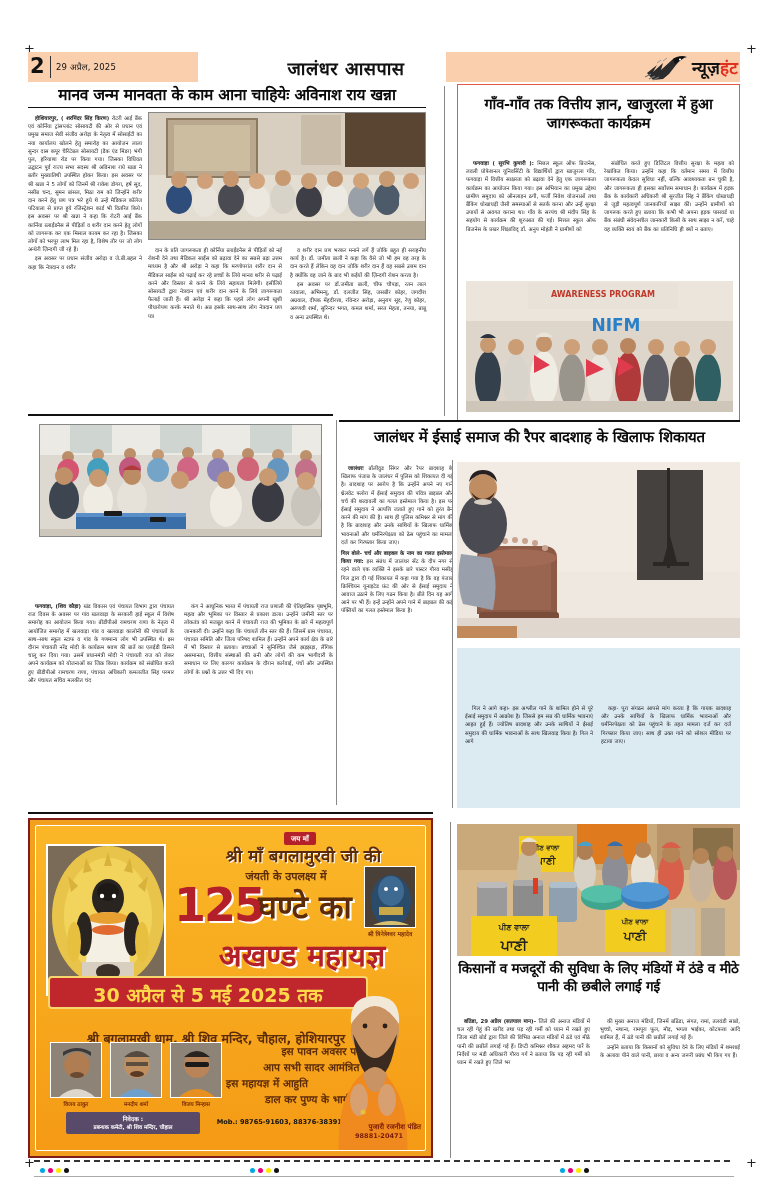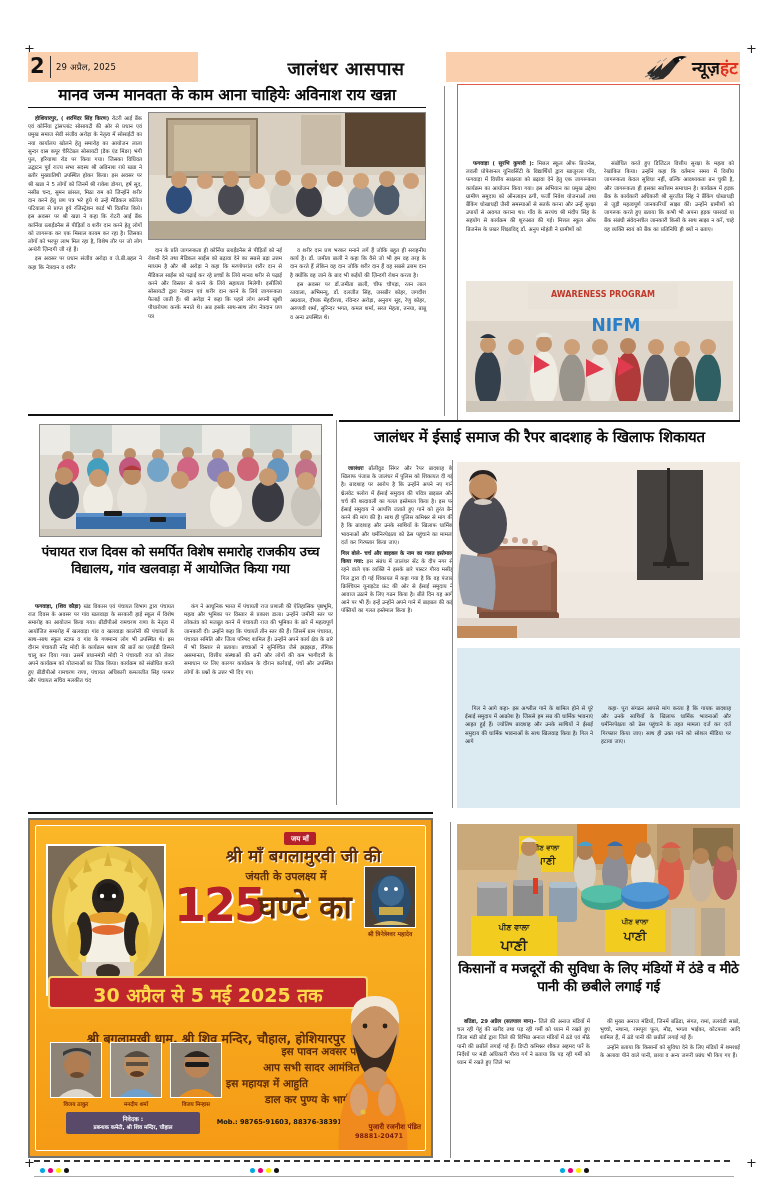--- a/index.html
+++ b/index.html
@@ -62,21 +62,21 @@
 
   
   .a4 { position: absolute; left: 339px; top: 420px; width: 401px; }
 
   
   .gillbox { position: absolute; left: 457px; top: 648px; width: 283px; height: 160px;
              background: #dceaf2; }
 
   
   .ad { position: absolute; left: 28px; top: 818px; width: 405px; height: 340px;
-        background: #f3a01e; border: 2px solid #737373; }
+        background: #f3a01e; border: 2px solid #7f1d1d; }
   .ad-inner { position: absolute; inset: 5px; border: 1.5px solid #fff; border-radius: 2px;
               background: linear-gradient(180deg,#fbb728 0%,#f7a81d 55%,#f59a15 100%); overflow: hidden; }
 
   
   .a5 { position: absolute; left: 457px; top: 822px; width: 283px; }
 </style>
 </head>
 <body>
 
 <div class="page">
@@ -159,20 +159,21 @@
   </div>
 
   <div class="body" style="position:absolute; left:290px; top:246px; width:136px;">
     <p>व शरीर दान प्रण भरकर मनाने लगें हैं जोकि बहुत ही सराहनीय कार्य है। डॉ. जमीता बाली ने कहा कि वैसे जो भी हम वह तरह के दान करते हैं लेकिन वह दान जोकि शरीर दान हैं वह सबसे उत्तम दान है क्योंकि वह जाने के बाद भी कईयों की ज़िन्दगी रोशन करता है।</p>
     <p>इस अवसर पर डॉ.जमीता बाली, चीफ चौपड़ा, रतन लाल रतवाला, अभिमन्यु, डॉ. दलजीत सिंह, जसबीर कोहर, जगदीश अग्रवाल, दीपक मेंहदीरत्ता, रविन्दर अरोड़ा, अनुराग सूद, रेणु कोहर, अरुणवी शर्मा, सुरिन्दर भगत, कमल शर्मा, सरत मेहता, तनया, बाबू व अन्य उपस्थित थे।</p>
   </div>
 
   <div class="vr-thin" style="left:444px; top:86px; height:330px;"></div>
 
   <div class="a2box">
+    <div class="headline" style="font-size:14.5px; text-align:center; padding:10px 8px 6px; line-height:1.3;">गाँव-गाँव तक वित्तीय ज्ञान, खाजुरला में हुआ जागरूकता कार्यक्रम</div>
 
     <div class="body" style="position:absolute; left:8px; top:74px; width:130px;">
       <p><span class="byline">फगवाड़ा ( सुरभि कुमारी ):</span>
          <span>मित्तल स्कूल ऑफ बिजनेस, लवली प्रोफेशनल यूनिवर्सिटी के विद्यार्थियों द्वारा खाजुरला गाँव, फगवाड़ा में वित्तीय साक्षरता को बढ़ावा देने हेतु एक जागरूकता कार्यक्रम का आयोजन किया गया। इस अभियान का प्रमुख उद्देश्य ग्रामीण समुदाय को ऑनलाइन ठगी, फर्जी निवेश योजनाओं तथा बैंकिंग धोखाधड़ी जैसी समस्याओं से सतर्क करना और उन्हें सुरक्षा उपायों से अवगत कराना था। गाँव के सरपंच श्री मंदीप सिंह के सहयोग से कार्यक्रम की शुरुआत की गई। मित्तल स्कूल ऑफ बिजनेस के प्रखर शिक्षाविद् डॉ. अनुप मोहंती ने ग्रामीणों को</span></p>
     </div>
     <div class="body" style="position:absolute; left:146px; top:74px; width:130px;">
       <p>संबोधित करते हुए डिजिटल वित्तीय सुरक्षा के महत्व को रेखांकित किया। उन्होंने कहा कि वर्तमान समय में वित्तीय जागरूकता केवल सुविधा नहीं, बल्कि आवश्यकता बन चुकी है, और जागरूकता ही इसका सर्वोत्तम समाधान है। कार्यक्रम में हड़क बैंक के कार्यकारी अधिकारी श्री सुरजीत सिंह ने बैंकिंग धोखाधड़ी से जुड़ी महत्वपूर्ण जानकारियाँ साझा कीं। उन्होंने ग्रामीणों को जागरूक करते हुए बताया कि कभी भी अपना हड़क पासवर्ड या बैंक संबंधी संवेदनशील जानकारी किसी के साथ साझा न करें, चाहे वह व्यक्ति स्वयं को बैंक का प्रतिनिधि ही क्यों न बताए।</p>
     </div>
 
     <div class="photo" style="left:8px; top:196px; width:267px; height:131px;">
@@ -259,23 +260,20 @@
           <circle cx="266" cy="56" r="9" fill="#cda07a"></circle>
       </g>
       <rect x="36" y="88" width="110" height="22" fill="#3a6ea8"></rect>
       <rect x="36" y="88" width="110" height="4" fill="#5a8ec8"></rect>
       <rect x="64" y="86" width="18" height="5" rx="1" fill="#1b1b1b"></rect>
       <rect x="110" y="92" width="16" height="5" rx="1" fill="#1b1b1b"></rect>
       <rect x="0" y="104" width="283" height="9" fill="#cdc6bb"></rect>
     </svg>
   </div>
 
-  <div class="a3" style="top:543px;">
-    <div class="headline" style="font-size:13px; text-align:center; line-height:1.34;">पंचायत राज दिवस को समर्पित विशेष समारोह राजकीय उच्च विद्यालय, गांव खलवाड़ा में आयोजित किया गया</div>
-  </div>
 
   <div class="body" style="position:absolute; left:28px; top:602px; width:146px;">
     <p><span class="byline">फगवाड़ा, (शिव कौड़ा)</span>
        <span>खंड विकास एवं पंचायत विभाग द्वारा पंचायत राज दिवस के अवसर पर गांव खलवाड़ा के सरकारी हाई स्कूल में विशेष समारोह का आयोजन किया गया। बीडीपीओ रामचरण राणा के नेतृत्व में आयोजित समारोह में खलवाड़ा गांव व खलवाड़ा कालोनी की पंचायतों के साथ–साथ स्कूल स्टाफ व गांव के गणमान्य लोग भी उपस्थित थे। इस दौरान पंचायती नरेंद्र मोदी के कार्यक्रम श्रवण की बातें का एलईडी डिस्प्ले चालू कर दिया गया। उसमें प्रधानमंत्री मोदी ने पंचायती राज को लेकर अपने कार्यक्रम को योजनाओं का जिक्र किया। कार्यक्रम को संबोधित करते हुए बीडीपीओ रामचरण राणा, पंचायत अधिकारी कमलजीत सिंह परमार और पंचायत सचिव मलकीत चंद</span></p>
   </div>
   <div class="body" style="position:absolute; left:184px; top:602px; width:149px;">
     <p>कंग ने आधुनिक भारत में पंचायती राज प्रणाली की ऐतिहासिक पृष्ठभूमि, महत्व और भूमिका पर विस्तार से प्रकाश डाला। उन्होंने जमीनी स्तर पर लोकतंत्र को मजबूत करने में पंचायती राज की भूमिका के बारे में महत्वपूर्ण जानकारी दी। उन्होंने कहा कि पंचायतें तीन स्तर की हैं। जिसमें ग्राम पंचायत, पंचायत समिति और जिला परिषद शामिल हैं। उन्होंने अपने कार्य क्षेत्र के बारे में भी विस्तार से बताया। बच्चाओं ने सुनिश्चित जैसे झड़झड़ा, लैंगिक असमानता, वित्तीय संस्थाओं की बनी और लोगों की कम भागीदारी के समाधान पर लिए कारगर कार्यक्रम के दौरान कार्रवाई, पंचों और उपस्थित लोगों के प्रश्नों के उत्तर भी दिए गए।</p>
   </div>
 
   <div class="vr-thin" style="left:336px; top:420px; height:385px;"></div>
@@ -391,20 +389,22 @@
         </svg>
       </div>
       <div style="position:absolute; left:312px; top:104px; width:84px; text-align:center; font-size:6px;
                   font-weight:700; color:#7a2b08;">श्री त्रिनेत्रेश्वर महादेव</div>
 
       <div style="position:absolute; left:138px; top:52px; font-size:46px; font-weight:700; color:#b4202a;
                   text-shadow:2px 2px 0 #fff; letter-spacing:-2px;">125</div>
       <div style="position:absolute; left:222px; top:58px; font-size:32px; font-weight:700; color:#5c2b0a;
                   text-shadow:2px 2px 0 #fff;">घण्टे का</div>
 
+      <div style="position:absolute; left:135px; top:108px; width:262px; text-align:center; font-size:30px;
+                  font-weight:700; color:#b4202a; text-shadow:2px 2px 0 #fff;">अखण्ड महायज्ञ</div>
 
       <div style="position:absolute; left:12px; top:150px; width:320px; height:33px; background:#c0272d;
                   border:2px solid #f5d76e; border-radius:4px;"></div>
       <div style="position:absolute; left:12px; top:156px; width:320px; text-align:center; font-size:19px;
                   font-weight:700; color:#ffd84a;">30 अप्रैल से 5 मई 2025 तक</div>
 
       <div style="position:absolute; left:10px; top:204px; width:340px; text-align:center; font-size:12.5px;
                   font-weight:700; color:#5c2b0a;">श्री बगलामुखी धाम, श्री शिव मन्दिर, चौहाल, होशियारपुर</div>
 
       <div class="photo" style="left:14px; top:216px; width:52px; height:56px; border:1.5px solid #fff;">

